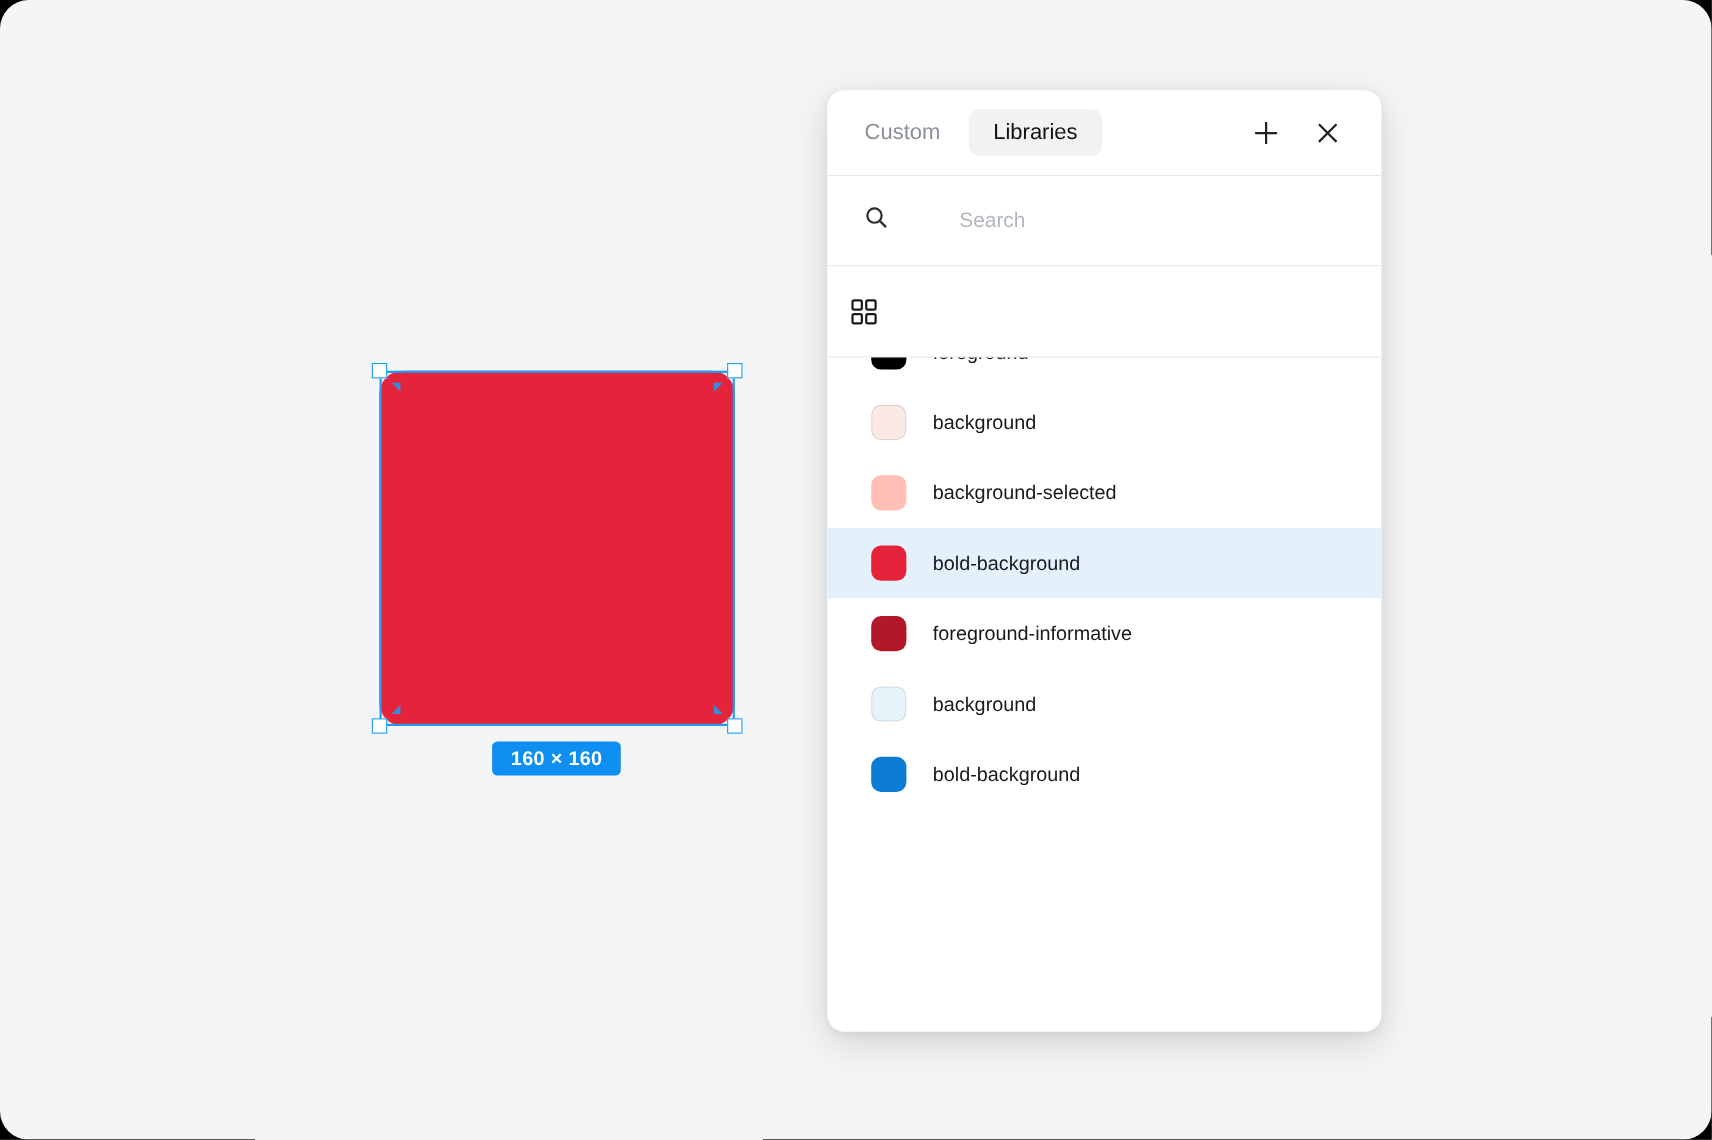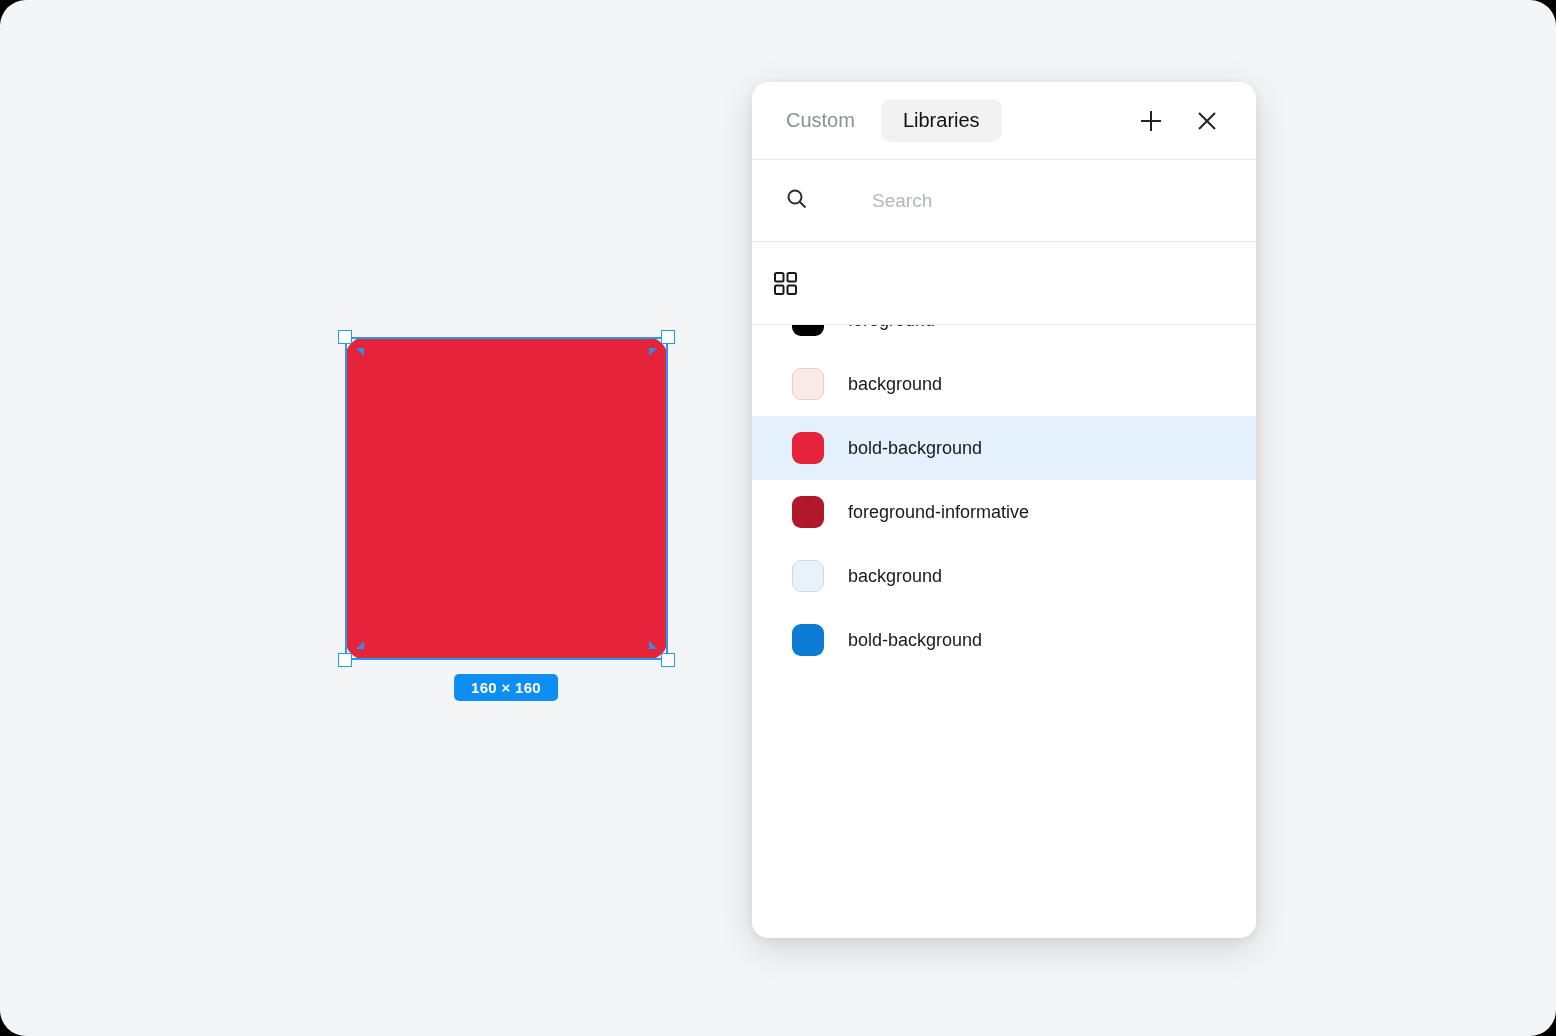--- a/index.html
+++ b/index.html
@@ -29,21 +29,21 @@
   .radius-mark {
     position:absolute; width:0; height:0; opacity:.9;
     border-style:solid; border-color:transparent;
   }
   .radius-mark.tl { left:356px; top:348px; border-width:0 0 8px 8px; border-left-color:var(--selection-blue,#1D9BF5); transform:rotate(90deg); }
   .radius-mark.tr { left:649px; top:348px; border-width:0 8px 8px 0; border-right-color:var(--selection-blue,#1D9BF5); transform:rotate(-90deg); }
   .radius-mark.bl { left:356px; top:641px; border-width:8px 0 0 8px; border-left-color:var(--selection-blue,#1D9BF5); transform:rotate(-90deg); }
   .radius-mark.br { left:649px; top:641px; border-width:8px 8px 0 0; border-right-color:var(--selection-blue,#1D9BF5); transform:rotate(90deg); }
   .dim-badge {
     position:absolute; left:506px; top:674px; transform:translateX(-50%);
-    background:var(--badge-blue,#0D8EF0); color:#fff; font-size:15px; font-weight:700;
+    background:var(--badge-blue,#0D8EF0); color:#fff; font-size:18px; font-weight:700;
     letter-spacing:.3px; padding:5px 17px; border-radius:5px; white-space:nowrap;
   }
 
   
   .panel {
     position:absolute; left:752px; top:82px; width:504px; height:856px;
     background:#fff; border-radius:16px; box-shadow:0 10px 36px rgba(0,0,0,.14), 0 2px 8px rgba(0,0,0,.06);
     display:flex; flex-direction:column; overflow:hidden;
   }
   .panel-header {
@@ -150,20 +150,24 @@
     <div class="color-list">
       <div class="list-inner">
           <div class="list-row">
             <span class="swatch" style="background: rgb(0, 0, 0);"></span>
             <span class="row-label">foreground</span>
           </div>
           <div class="list-row">
             <span class="swatch bordered" style="background: rgb(251, 233, 231);"></span>
             <span class="row-label">background</span>
           </div>
+          <div class="list-row">
+            <span class="swatch" style="background: rgb(255, 191, 183);"></span>
+            <span class="row-label">background-selected</span>
+          </div>
           <div class="list-row selected">
             <span class="swatch" style="background: rgb(229, 36, 59);"></span>
             <span class="row-label">bold-background</span>
           </div>
           <div class="list-row">
             <span class="swatch" style="background: rgb(178, 24, 42);"></span>
             <span class="row-label">foreground-informative</span>
           </div>
           <div class="list-row">
             <span class="swatch bordered" style="background: rgb(231, 243, 251);"></span>

